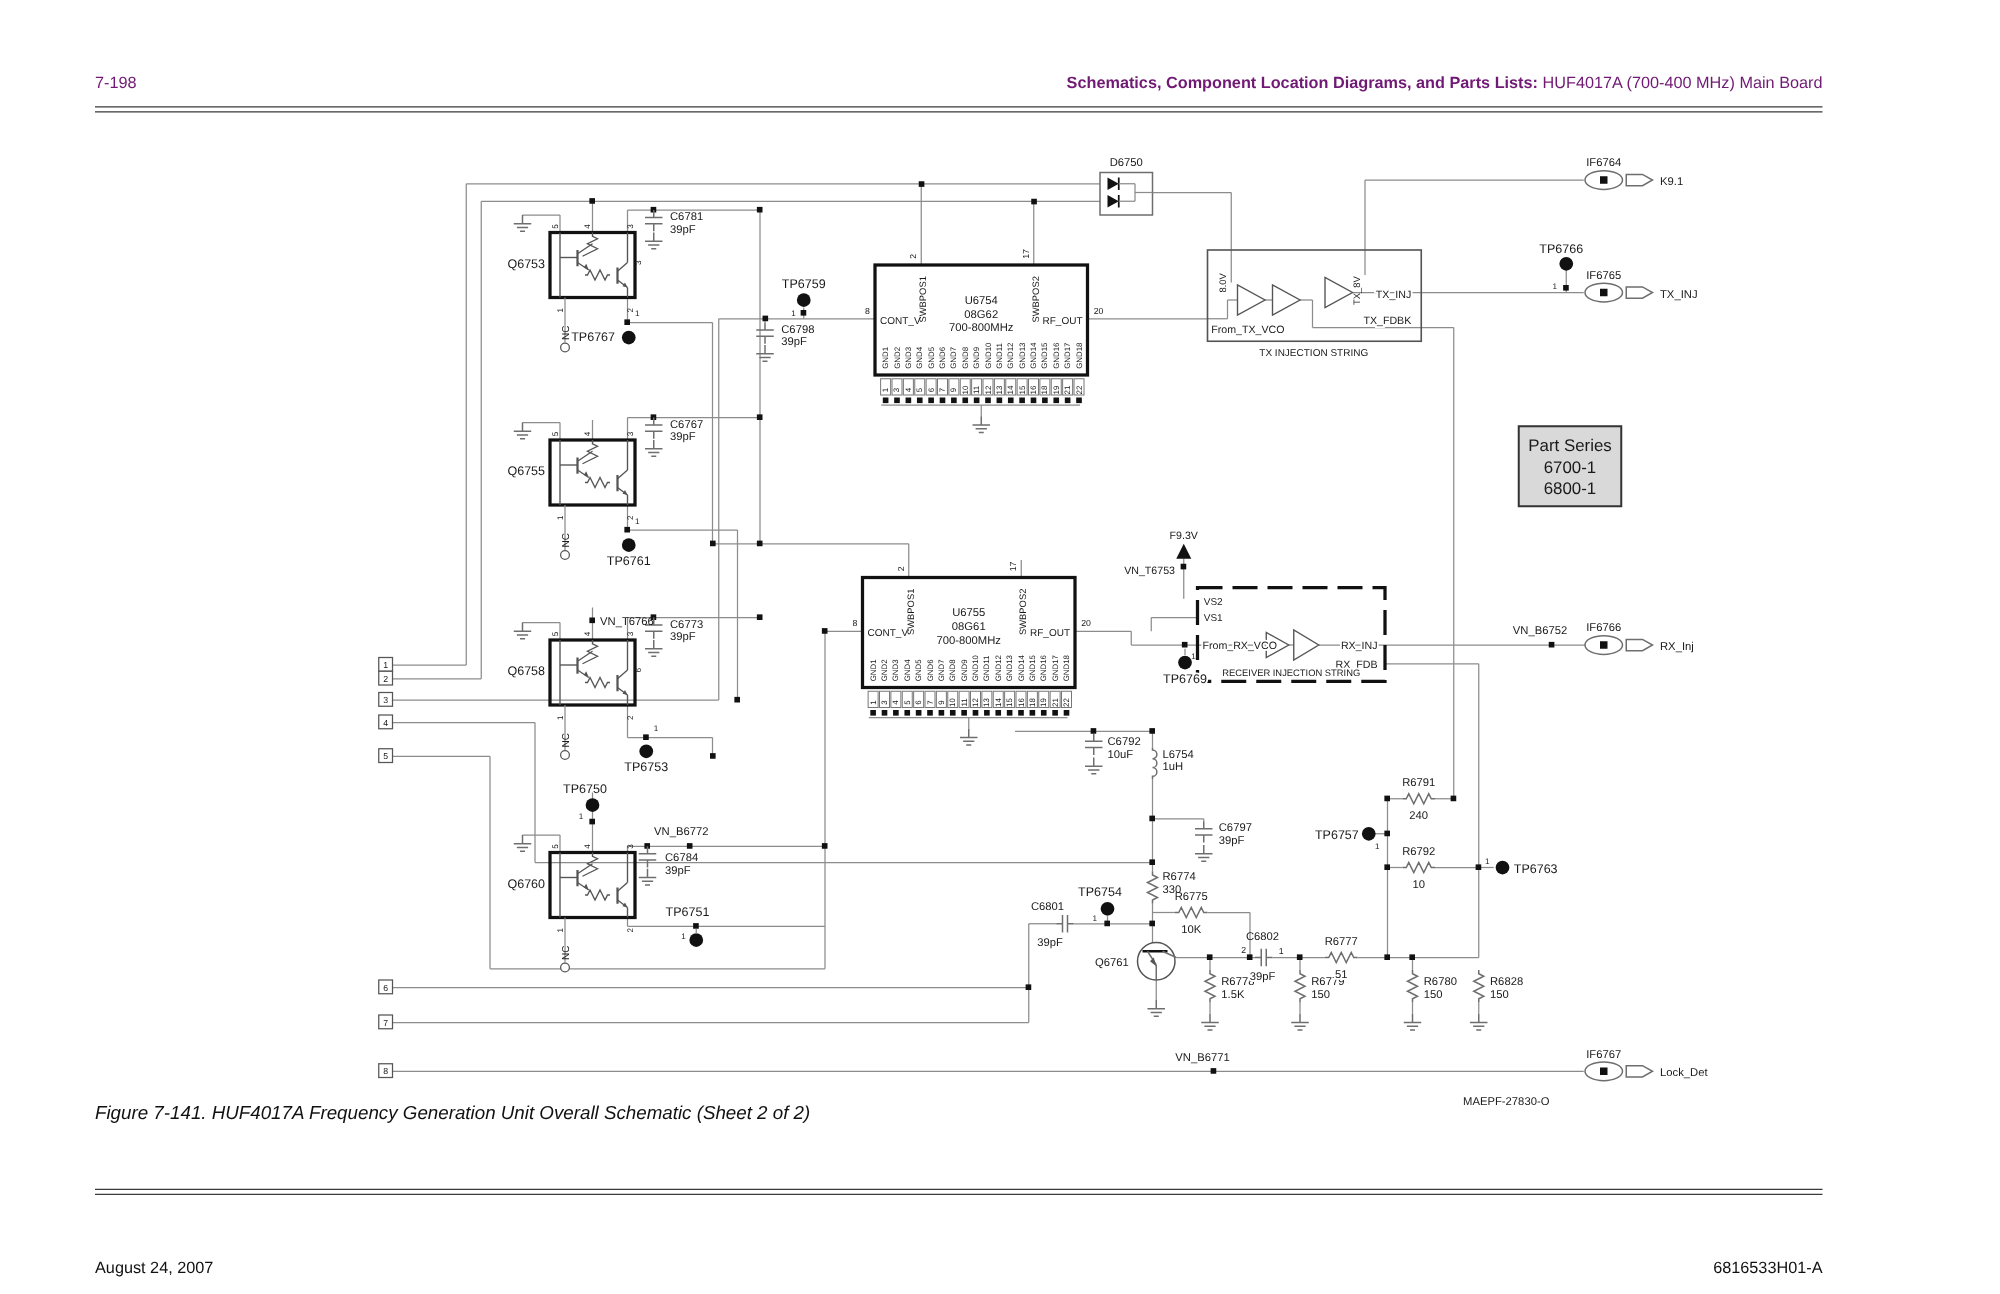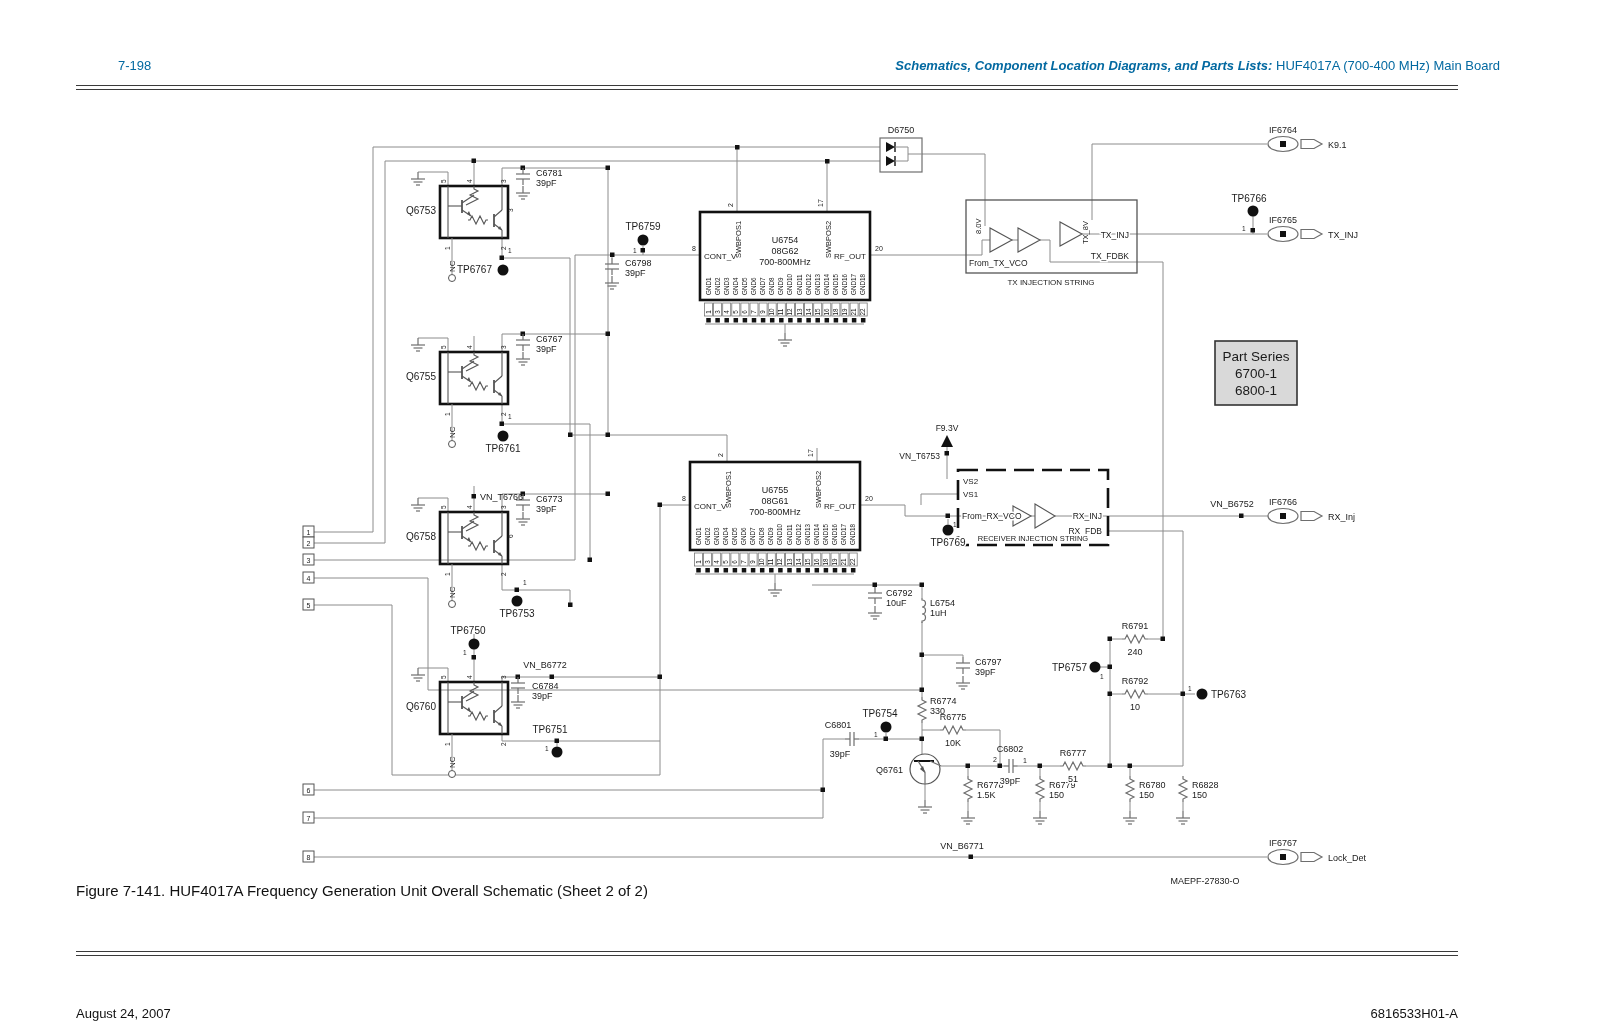--- a/index.html
+++ b/index.html
@@ -1,22 +1,22 @@
 <!DOCTYPE html>
 <html><head>
 <meta charset="utf-8">
 <style>
   html,body{margin:0;padding:0;background:#fff;width:1600px;height:1035px;font-family:"Liberation Sans",sans-serif;}
   .abs{position:absolute;}
-  #header{left:76px;top:58px;width:1382px;display:flex;justify-content:space-between;font-size:13px;color:#0369a1;margin-left:42px;}
-  #header .bold{font-weight:bold;font-style:italic;}
+  #header{left:76px;top:58px;width:1382px;display:flex;justify-content:space-between;font-size:13px;color:#701a75;}
+  #header .bold{font-weight:bold;}
   .rule{left:76px;width:1382px;height:3px;border-top:1.4px solid #3a3a3a;border-bottom:1.4px solid #3a3a3a;}
   #toprule{top:85px;}
   #botrule{top:951px;}
-  #caption{left:76px;top:882px;font-size:15px;color:#111;}
+  #caption{left:76px;top:882px;font-size:15px;font-style:italic;color:#111;}
   #footer{left:76px;top:1006px;width:1382px;display:flex;justify-content:space-between;font-size:13px;color:#111;}
   svg{position:absolute;left:0;top:0;}
   svg text{font-family:"Liberation Sans",sans-serif;fill:#1a1a1a;}
   .t10{font-size:10px;} .t9{font-size:9px;} .t85{font-size:8.5px;} .t8{font-size:8px;}
   .t75{font-size:7.5px;} .t7{font-size:7px;} .t65{font-size:6.5px;}
   .t13{font-size:13.5px;}
   .halo{stroke:#fff;stroke-width:3px;paint-order:stroke;}
   .w{stroke:#8c8c8c;stroke-width:1;fill:none;}
   .sym{stroke:#6e6e6e;stroke-width:1.2;fill:none;}
   .thick{stroke:#111;stroke-width:2.6;fill:none;}

